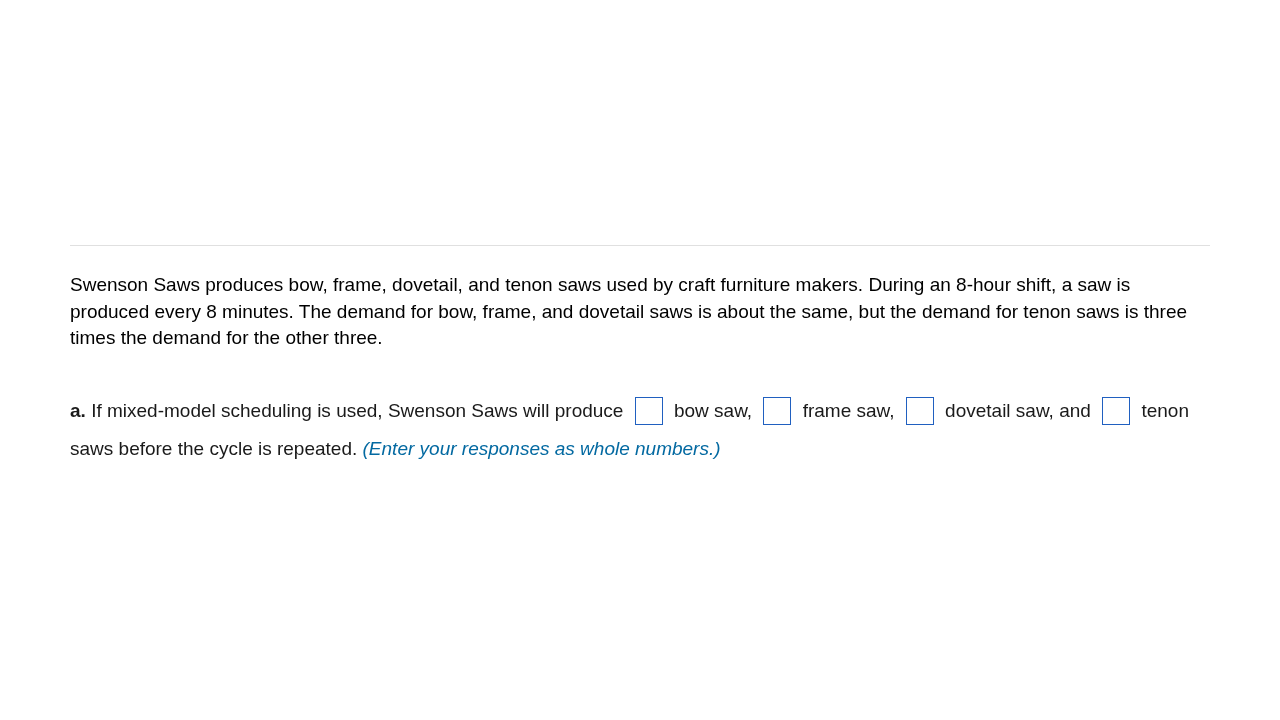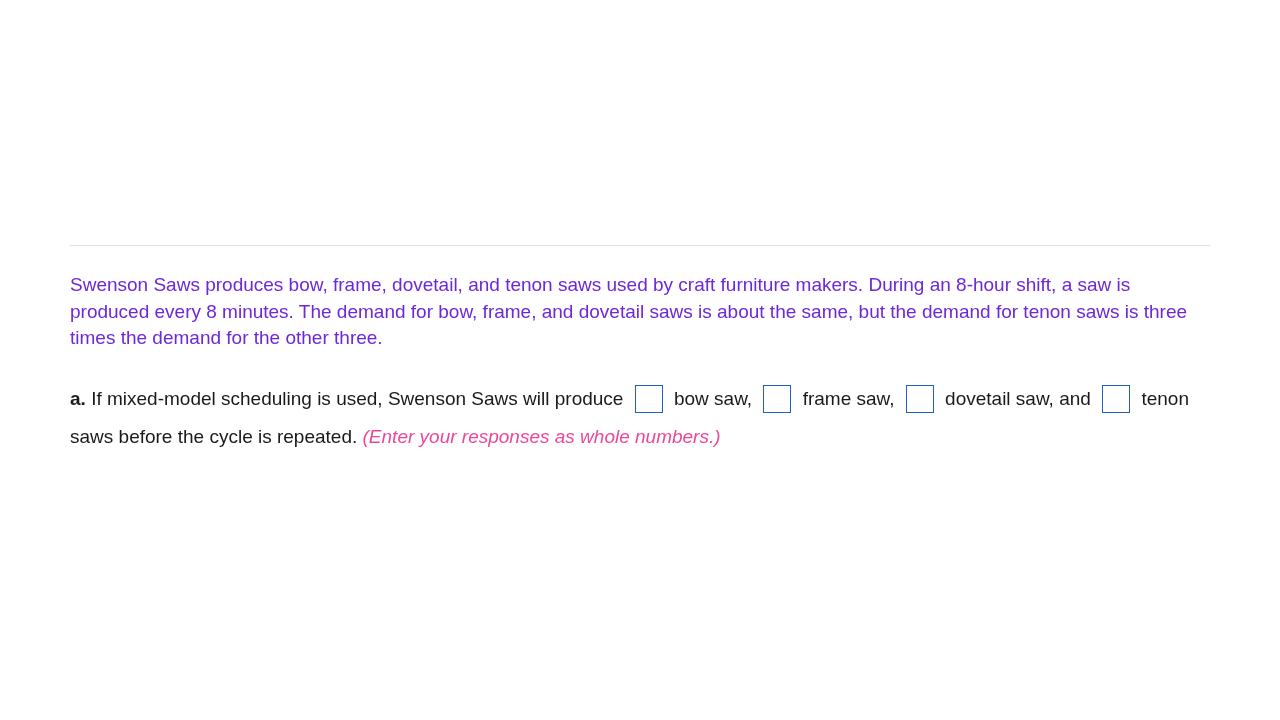--- a/index.html
+++ b/index.html
@@ -22,22 +22,22 @@
       left: 70px;
       right: 70px;
     }
     .divider {
       border: none;
       border-top: 1px solid #e0e0e0;
       margin-bottom: 26px;
     }
     .problem-text {
       line-height: 1.4;
-      color: #6d28d9;
-      margin-bottom: 28px;
+      color: #000000;
+      margin-bottom: 40px;
     }
     .question-line {
       line-height: 2.0;
       color: #1a1a1a;
     }
     .part-label {
       font-weight: bold;
     }
     .answer-input {
       display: inline-block;
@@ -47,21 +47,21 @@
       background: #ffffff;
       vertical-align: middle;
       margin: 0 6px 2px 6px;
       font-size: 16px;
       text-align: center;
       padding: 0;
       outline: none;
     }
     .hint-text {
       font-style: italic;
-      color: #ec4899;
+      color: #0369a1;
     }
   </style>
 </head>
 <body>
 
 <div class="content-wrapper">
   <hr class="divider">
 
   <p class="problem-text">Swenson Saws produces bow, frame, dovetail, and tenon saws used by craft furniture makers. During an 8-hour shift, a saw is produced every 8 minutes. The demand for bow, frame, and dovetail saws is about the same, but the demand for tenon saws is three times the demand for the other three.</p>
 

